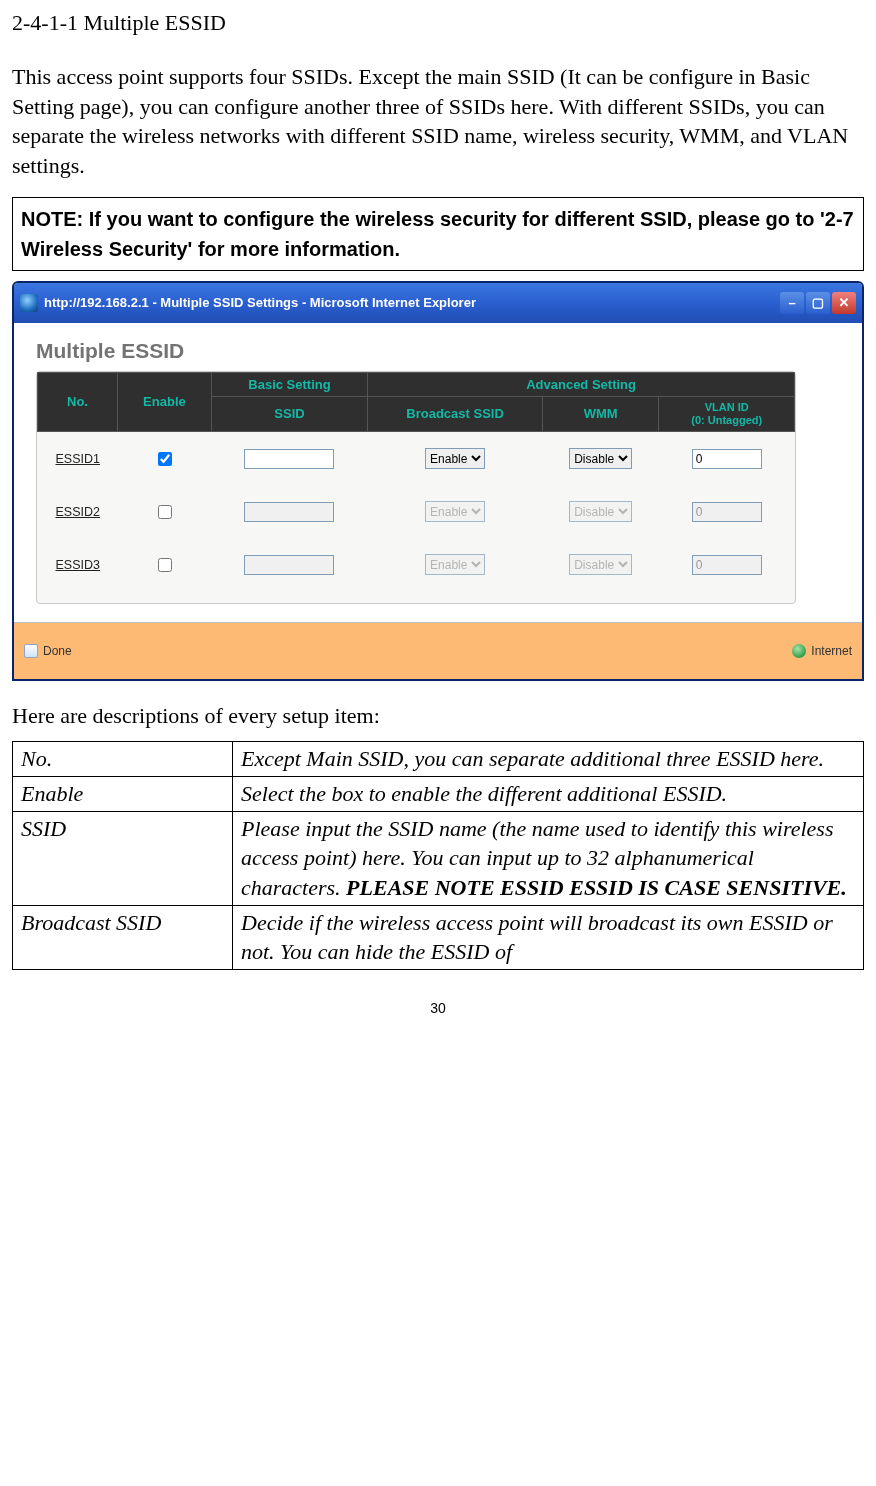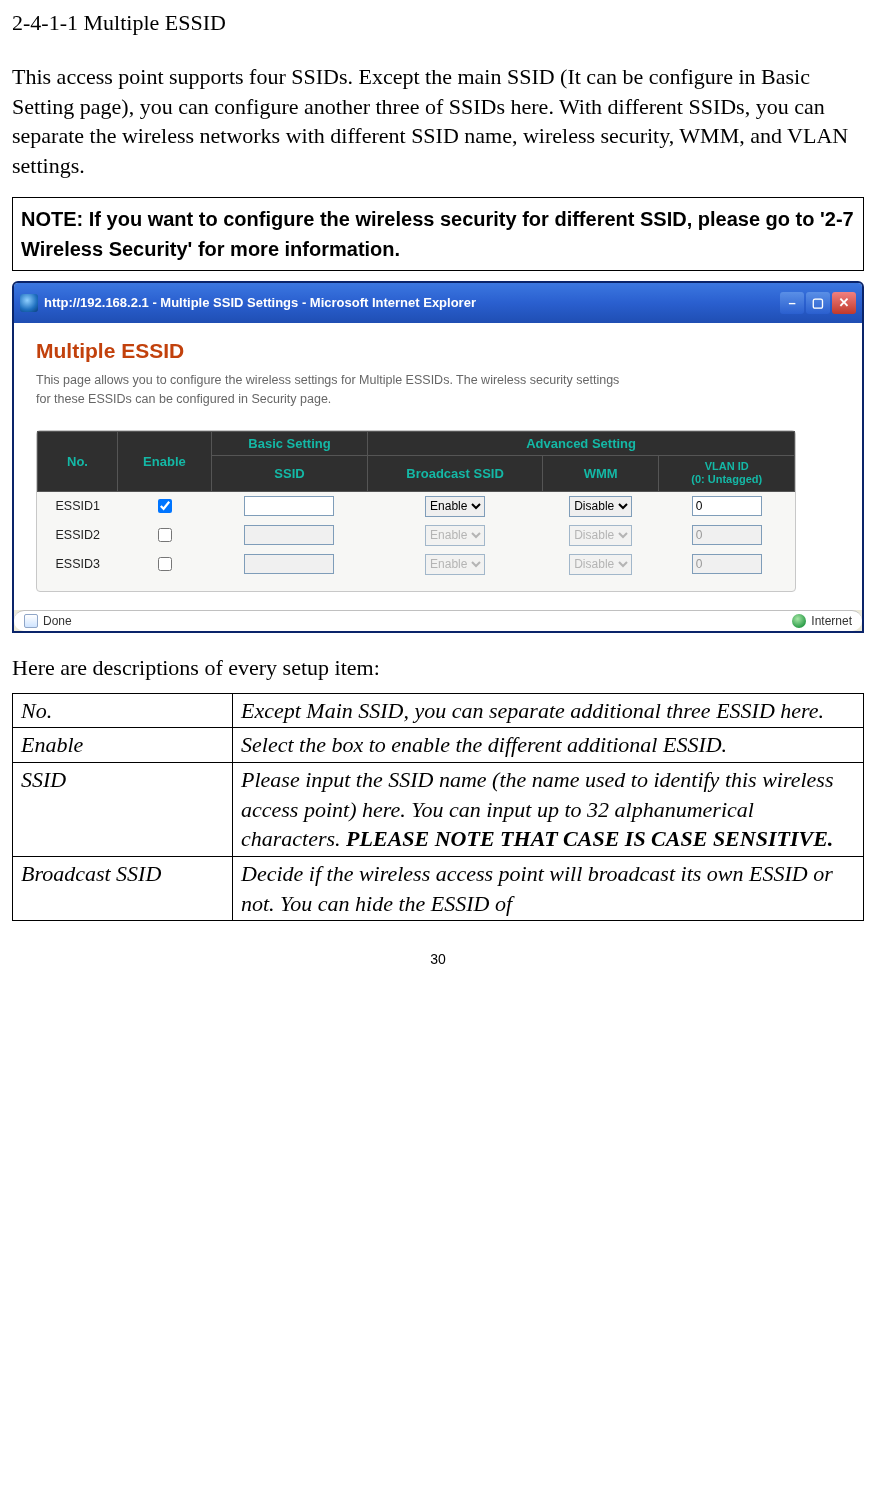--- a/index.html
+++ b/index.html
@@ -64,21 +64,21 @@
   .winbtn.close { background: linear-gradient(#f08080,#c0392b); }
 
   .ie-body {
     background: #fff;
     padding: 16px 22px 18px 22px;
   }
   .me-title {
     font-family: Tahoma, sans-serif;
     font-weight: bold;
     font-size: 21px;
-    color: #c2410c;
+    color: #737373;
     margin-bottom: 8px;
   }
   .me-desc {
     font-family: Tahoma, sans-serif;
     font-size: 12.5px;
     color: #666;
     line-height: 1.5;
     margin-bottom: 22px;
     width: 600px;
   }
@@ -98,25 +98,26 @@
     background: #2f2f2f;
     color: #14b8a6;
     font-family: Tahoma, sans-serif;
     font-weight: bold;
     border: 1px solid #555;
     padding: 4px 10px;
     text-align: center;
   }
   .ssid-table th.small { font-size: 11px; line-height: 1.2; }
   .ssid-table td {
-    padding: 4px 8px;
+    padding: 16px 8px;
     text-align: center;
     font-family: Tahoma, sans-serif;
     font-size: 12.5px;
     color: #333;
+    text-decoration: underline;
   }
   .ssid-table td.label {
     text-align: left;
     color: #222;
     padding-left: 18px;
     width: 80px;
   }
   .ssid-table input[type="text"] {
     width: 90px;
     height: 20px;
@@ -148,29 +149,28 @@
     background: linear-gradient(#ffffff,#d8d8d8);
     font-family: Tahoma, sans-serif;
     font-size: 12.5px;
     font-weight: bold;
     color: #333;
     margin-left: 16px;
     text-align: center;
   }
 
   .statusbar {
-    background: #ffffff;
+    background: #fdba74;
     border-top: 1px solid #c0c0c0;
     display: flex;
     justify-content: space-between;
     align-items: center;
-    padding: 3px 10px;
+    padding: 21px 10px;
     font-size: 12px;
     color: #333;
-    border-radius: 10px;
   }
   .statusbar .zone {
     display: flex; align-items: center;
   }
   .statusbar .page-icon {
     width: 14px; height: 14px;
     background: linear-gradient(#fff,#cfe4ff);
     border: 1px solid #8fa6c8;
     margin-right: 5px;
     border-radius: 2px;
@@ -220,21 +220,20 @@
   <div class="titlebar">
     <div class="ie-icon"></div>
     <div class="title-text">http://192.168.2.1 - Multiple SSID Settings - Microsoft Internet Explorer</div>
     <div class="winbtn min">–</div>
     <div class="winbtn max">▢</div>
     <div class="winbtn close">✕</div>
   </div>
 
   <div class="ie-body">
     <div class="me-title">Multiple ESSID</div>
-    <div class="me-desc">This page allows you to configure the wireless settings for Multiple ESSIDs. The wireless security settings for these ESSIDs can be configured in Security page.</div>
 
     <div class="ssid-panel">
       <table class="ssid-table">
         <tbody>
             <tr>
           <th rowspan="2">No.</th>
           <th rowspan="2">Enable</th>
           <th>Basic Setting</th>
           <th colspan="3">Advanced Setting</th>
         </tr>
@@ -294,21 +293,21 @@
       <tr>
     <td class="term">No.</td>
     <td>Except Main SSID, you can separate additional three ESSID here.</td>
   </tr>
   <tr>
     <td class="term">Enable</td>
     <td>Select the box to enable the different additional ESSID.</td>
   </tr>
   <tr>
     <td class="term">SSID</td>
-    <td><span>Please input the SSID name (the name used to identify this wireless access point) here. You can input up to 32 alphanumerical characters. </span><span class="bold-ital">PLEASE NOTE THAT CASE IS CASE SENSITIVE.</span></td>
+    <td><span>Please input the SSID name (the name used to identify this wireless access point) here. You can input up to 32 alphanumerical characters. </span><span class="bold-ital">PLEASE NOTE ESSID ESSID IS CASE SENSITIVE.</span></td>
   </tr>
   <tr>
     <td class="term">Broadcast SSID</td>
     <td>Decide if the wireless access point will broadcast its own ESSID or not. You can hide the ESSID of</td>
   </tr>
 </tbody>
   </table>
 
 <div class="page-num">30</div>
 

